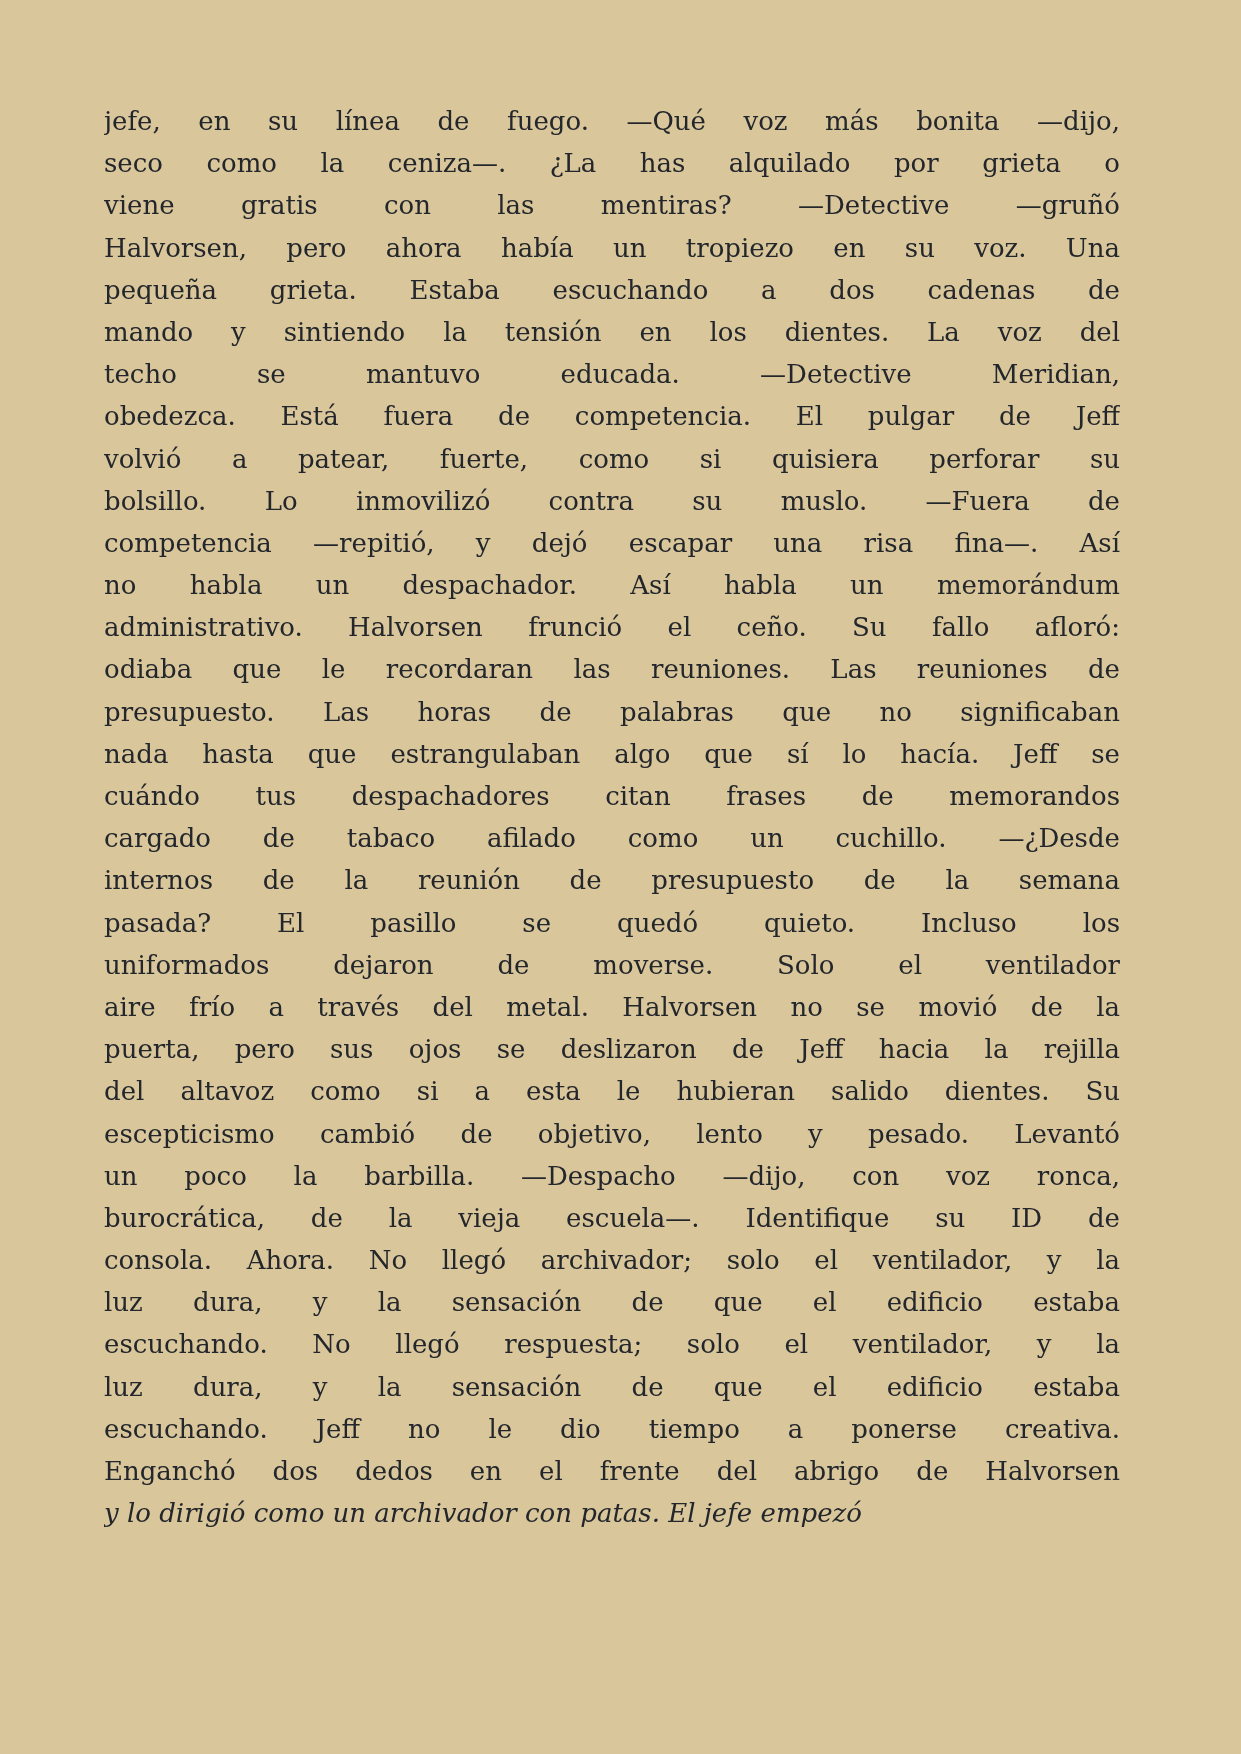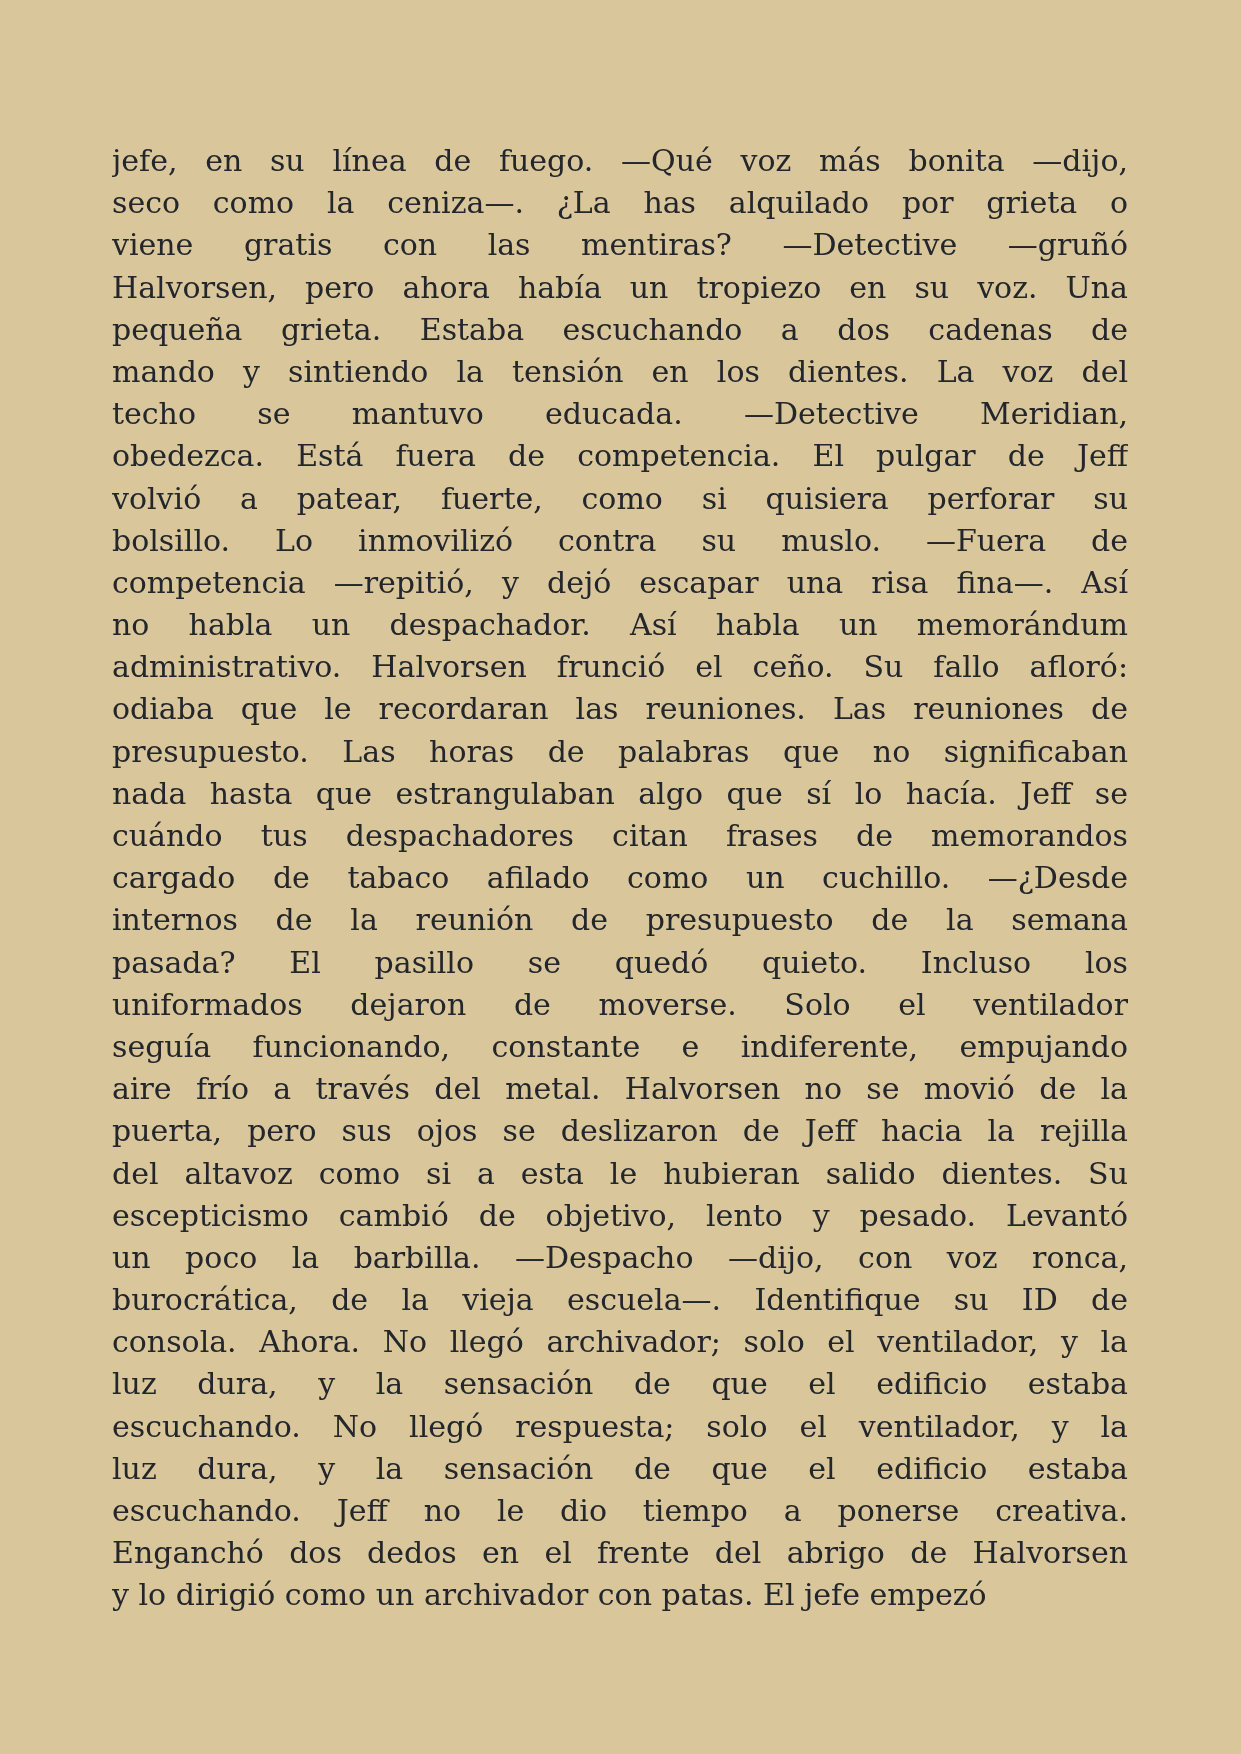--- a/index.html
+++ b/index.html
@@ -12,37 +12,37 @@
       font-family: "DejaVu Serif", serif;
     }
     .page {
       position: relative;
       width: 1241px;
       height: 1754px;
       overflow: hidden;
     }
     .text-block {
       position: absolute;
-      left: 112px;
+      left: 104px;
       top: 100px;
       width: 1016px;
-      font-size: 30px;
+      font-size: 26px;
       line-height: 42.2px;
       letter-spacing: 0px;
-      margin-top: 40px;
     }
     .line {
       text-align: justify;
       text-align-last: justify;
       white-space: normal;
       overflow: hidden;
       height: 42.2px;
     }
     .line.line-last {
       text-align-last: left;
+      font-style: italic;
     }
   </style>
 </head>
 <body>
 
 <div class="page" style="background: rgb(217, 198, 155);">
   <div class="text-block" id="text-block" style="color: rgb(35, 38, 43);">
       <div class="line">jefe, en su línea de fuego. —Qué voz más bonita —dijo,</div>
       <div class="line">seco como la ceniza—. ¿La has alquilado por grieta o</div>
       <div class="line">viene gratis con las mentiras? —Detective —gruñó</div>
@@ -57,21 +57,20 @@
       <div class="line">no habla un despachador. Así habla un memorándum</div>
       <div class="line">administrativo. Halvorsen frunció el ceño. Su fallo afloró:</div>
       <div class="line">odiaba que le recordaran las reuniones. Las reuniones de</div>
       <div class="line">presupuesto. Las horas de palabras que no significaban</div>
       <div class="line">nada hasta que estrangulaban algo que sí lo hacía. Jeff se</div>
       <div class="line">cuándo tus despachadores citan frases de memorandos</div>
       <div class="line">cargado de tabaco afilado como un cuchillo. —¿Desde</div>
       <div class="line">internos de la reunión de presupuesto de la semana</div>
       <div class="line">pasada? El pasillo se quedó quieto. Incluso los</div>
       <div class="line">uniformados dejaron de moverse. Solo el ventilador</div>
-      <div class="line">seguía funcionando, constante e indiferente, empujando</div>
       <div class="line">aire frío a través del metal. Halvorsen no se movió de la</div>
       <div class="line">puerta, pero sus ojos se deslizaron de Jeff hacia la rejilla</div>
       <div class="line">del altavoz como si a esta le hubieran salido dientes. Su</div>
       <div class="line">escepticismo cambió de objetivo, lento y pesado. Levantó</div>
       <div class="line">un poco la barbilla. —Despacho —dijo, con voz ronca,</div>
       <div class="line">burocrática, de la vieja escuela—. Identifique su ID de</div>
       <div class="line">consola. Ahora. No llegó archivador; solo el ventilador, y la</div>
       <div class="line">luz dura, y la sensación de que el edificio estaba</div>
       <div class="line">escuchando. No llegó respuesta; solo el ventilador, y la</div>
       <div class="line">luz dura, y la sensación de que el edificio estaba</div>

